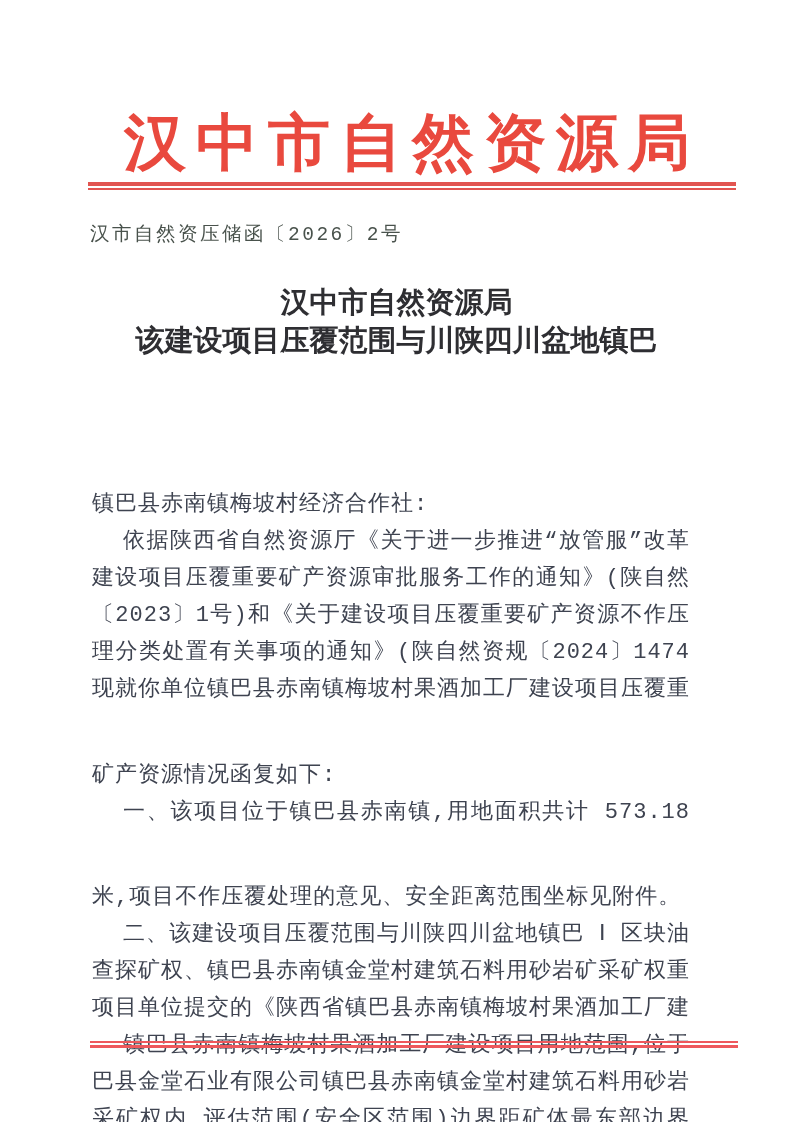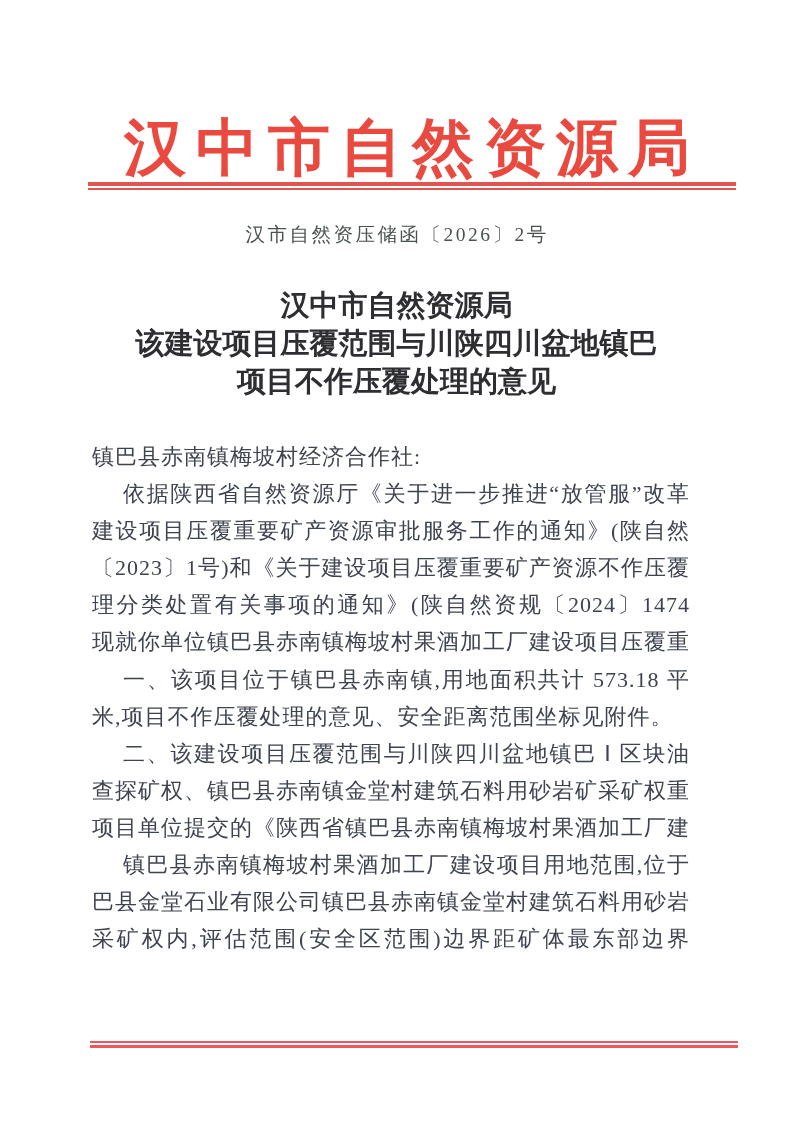--- a/index.html
+++ b/index.html
@@ -1,54 +1,54 @@
 <!DOCTYPE html>
 <html><head>
 <meta charset="utf-8">
 <style>
   html,body { margin:0; padding:0; background:#ffffff; }
   .page {
     position:relative; width:793px; height:1122px; background:#ffffff;
-    font-family:Liberation Serif, serif; overflow:hidden;
+    font-family:Liberation Mono, monospace; overflow:hidden;
   }
   
   .org-name {
     position:absolute; top:110px; left:88px; width:648px;
     text-align:center; white-space:nowrap;
     font-size:62px; line-height:76px; font-weight:bold;
     color:#e9493e; letter-spacing:10px;
   }
   
   .rule-top {
     position:absolute; top:182px; left:88px; width:648px; height:2px;
     border-top:4px solid #e25450; border-bottom:2px solid #e25450;
   }
   
   .doc-no {
     position:absolute; top:220px; left:90px; width:614px;
-    text-align:center; font-size:19.5px; line-height:30px;
+    text-align:left; font-size:19.5px; line-height:30px;
     color:#49524c; letter-spacing:2.5px; white-space:nowrap;
   }
   
   .title {
     position:absolute; top:286px; left:44px; width:705px;
     text-align:center; font-weight:bold; font-size:29px; line-height:38px;
     color:#2e2e32;
   }
   
   .body-text {
     position:absolute; top:438px; left:92px; width:598px;
     font-size:22px; color:#3e4350; letter-spacing:1px;
   }
   .bline {
     height:37.1px; line-height:37.1px; overflow:hidden;
     text-align:justify; text-align-last:justify; text-justify:inter-character;
     white-space:normal;
   }
-  .bline.end { text-align-last:left; }
+  .bline.end { text-align-last:left;margin-top:48px; }
   .bline.ind { text-indent:31px; }
   
   .rule-bottom {
     position:absolute; top:1041px; left:90px; width:648px; height:2px;
     border-top:2px solid #ee585c; border-bottom:3px solid #ee585c;
   }
 </style>
 </head>
 <body>
 
@@ -56,30 +56,30 @@
 
   <div class="org-name">汉中市自然资源局</div>
 
   <div class="rule-top"></div>
 
   <div class="doc-no">汉市自然资压储函〔2026〕2号</div>
 
   <div class="title">
     <div>汉中市自然资源局</div>
     <div>该建设项目压覆范围与川陕四川盆地镇巴</div>
-    <div>项目不作压覆处理的意见</div>
   </div>
 
   <div class="body-text">
     <div class="bline end">镇巴县赤南镇梅坡村经济合作社:</div>
     <div class="bline ind">依据陕西省自然资源厅《关于进一步推进“放管服”改革做好</div>
     <div class="bline">建设项目压覆重要矿产资源审批服务工作的通知》(陕自然资规</div>
     <div class="bline">〔2023〕1号)和《关于建设项目压覆重要矿产资源不作压覆处</div>
     <div class="bline">理分类处置有关事项的通知》(陕自然资规〔2024〕1474号),</div>
     <div class="bline">现就你单位镇巴县赤南镇梅坡村果酒加工厂建设项目压覆重要</div>
+    <div class="bline end">矿产资源情况函复如下:</div>
     <div class="bline ind">一、该项目位于镇巴县赤南镇,用地面积共计 573.18 平方</div>
     <div class="bline end">米,项目不作压覆处理的意见、安全距离范围坐标见附件。</div>
     <div class="bline ind">二、该建设项目压覆范围与川陕四川盆地镇巴 Ⅰ 区块油气勘</div>
     <div class="bline">查探矿权、镇巴县赤南镇金堂村建筑石料用砂岩矿采矿权重叠,</div>
     <div class="bline">项目单位提交的《陕西省镇巴县赤南镇梅坡村果酒加工厂建设项</div>
     <div class="bline ind">镇巴县赤南镇梅坡村果酒加工厂建设项目用地范围,位于镇</div>
     <div class="bline">巴县金堂石业有限公司镇巴县赤南镇金堂村建筑石料用砂岩矿</div>
     <div class="bline">采矿权内,评估范围(安全区范围)边界距矿体最东部边界 61m,</div>
   </div>
 

